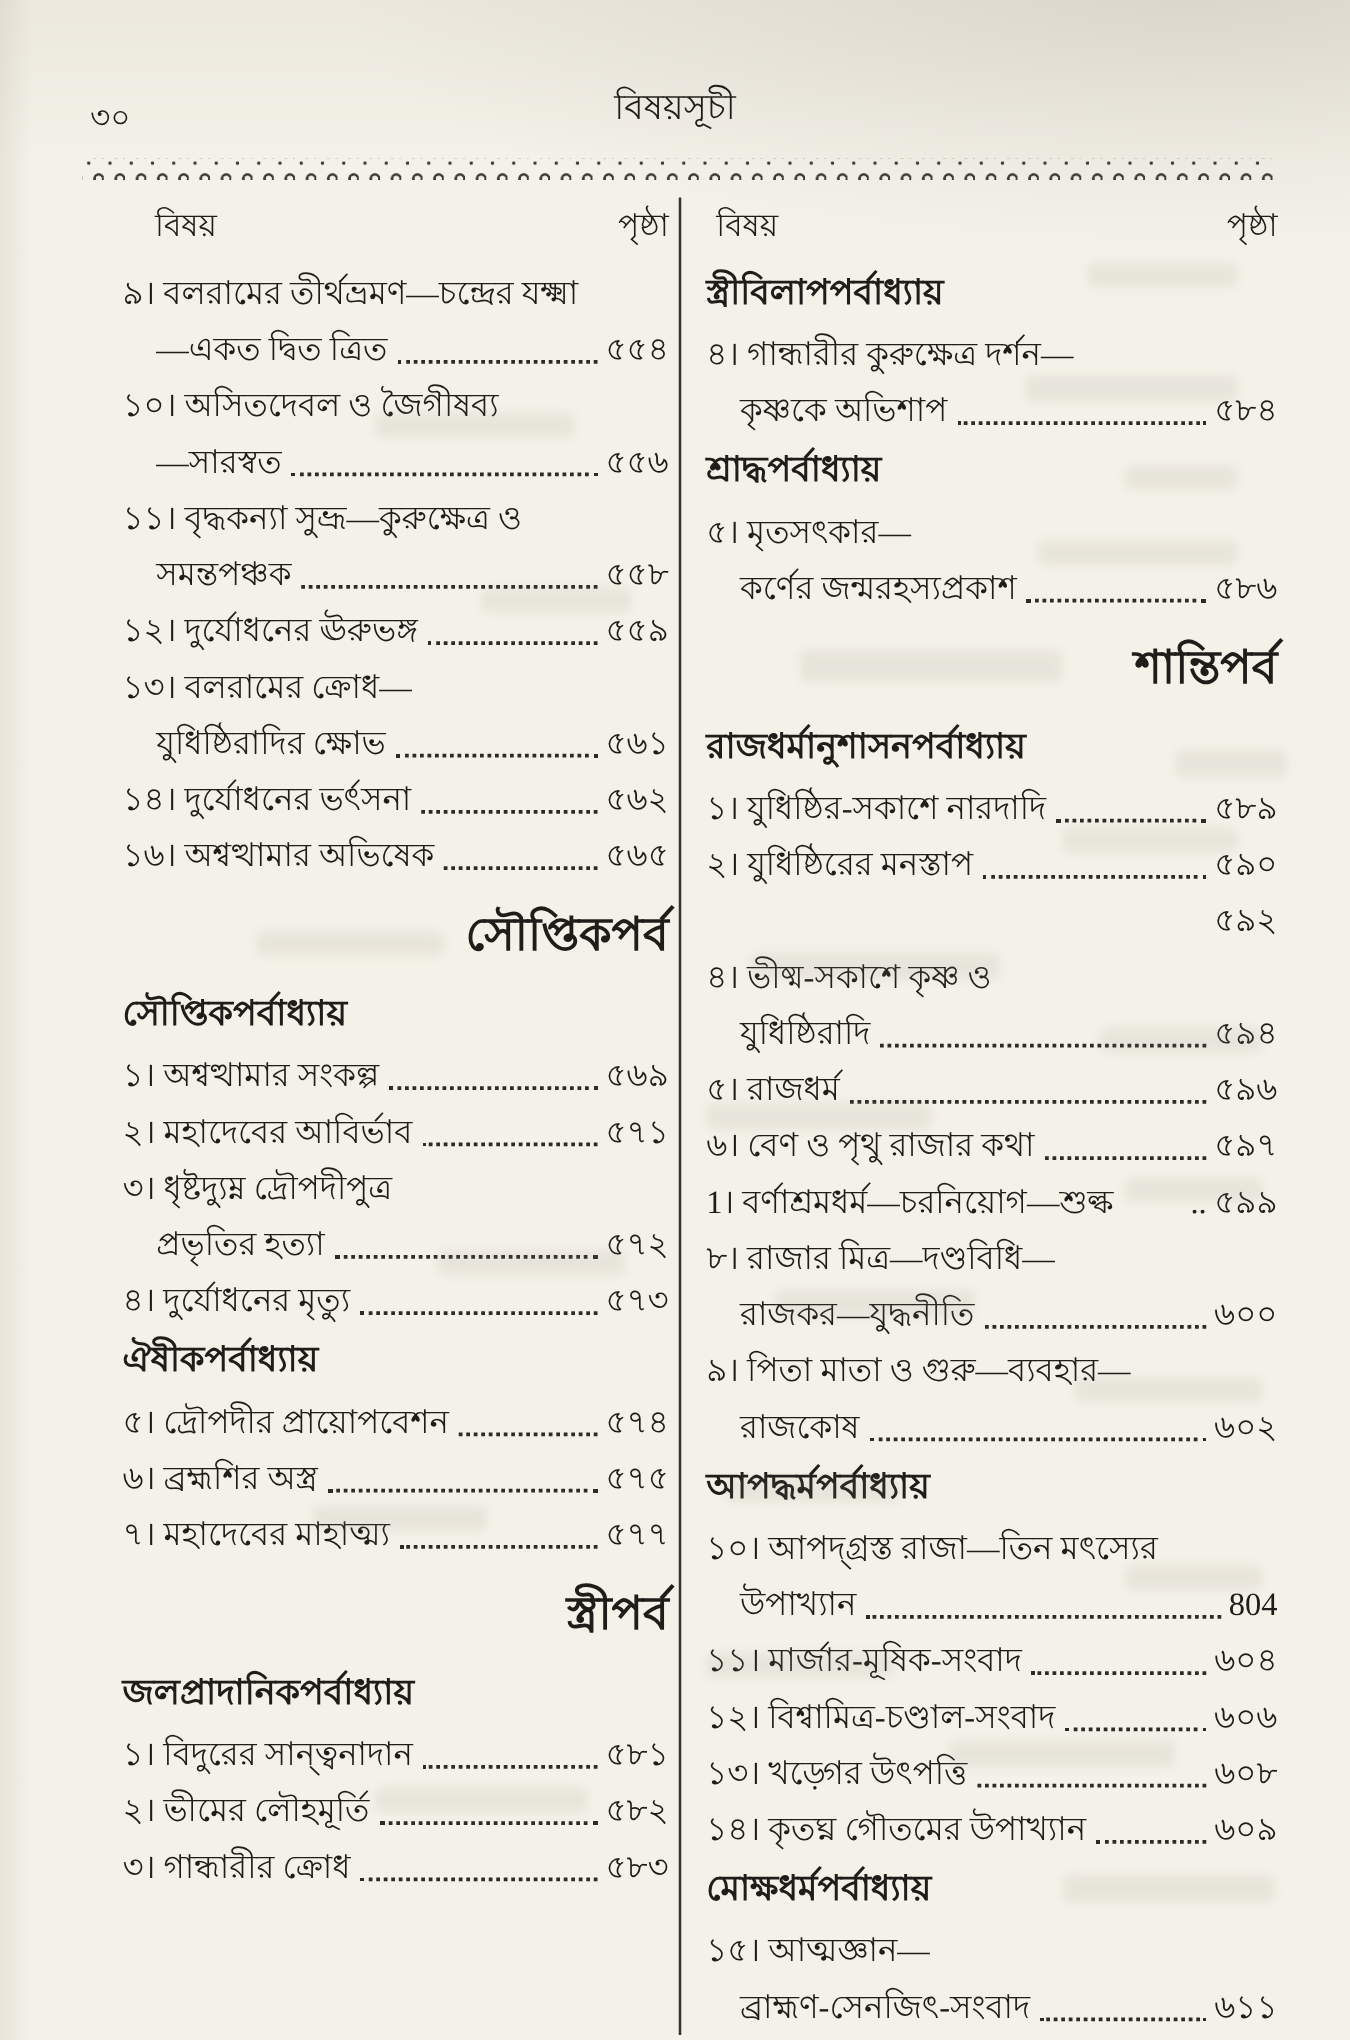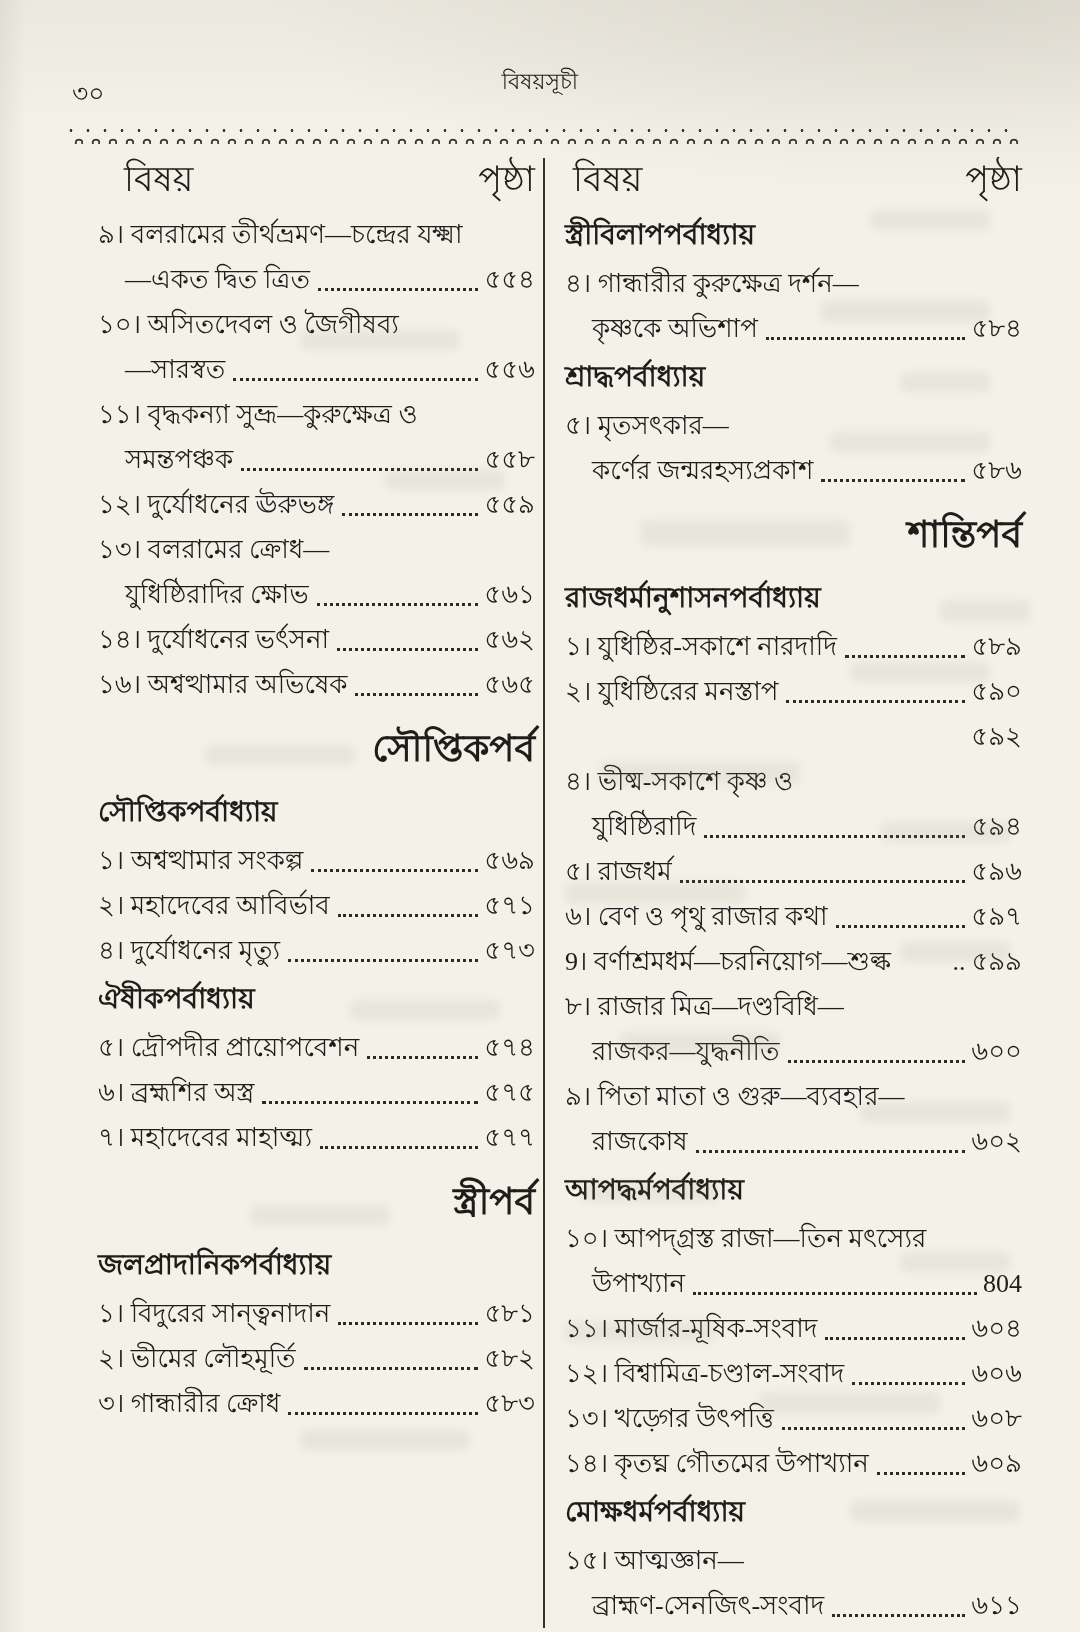--- a/index.html
+++ b/index.html
@@ -8,33 +8,33 @@
     font-family:"Liberation Serif","DejaVu Serif",serif;color:#1f1d1a;overflow:hidden;
   }
   .sheet::before{
     content:"";position:absolute;inset:0;pointer-events:none;
     background:
       radial-gradient(1100px 320px at 88% 0%, rgba(150,145,133,.20), transparent 62%),
       linear-gradient(180deg, rgba(160,154,140,.10), transparent 130px),
       linear-gradient(90deg, rgba(140,135,122,.12), transparent 26px);
   }
   .folio{position:absolute;top:74px;left:72px;font-size:25px;}
-  .page-title{position:absolute;top:64px;left:0;right:0;text-align:center;font-size:22px;}
+  .page-title{position:absolute;top:64px;left:0;right:0;text-align:center;font-size:28px;}
   .ornament{
     position:absolute;top:127px;left:66px;right:60px;height:17px;
     background-image:
       radial-gradient(circle 2.2px at 5px 3.5px, #3d3a34 60%, transparent 72%),
       radial-gradient(circle 5px at 13px 16px, transparent 2.4px, #3d3a34 2.6px 4.1px, transparent 4.6px);
     background-size:17px 17px;background-repeat:repeat-x;
   }
   .columns{position:absolute;top:158px;left:0;right:0;display:flex;align-items:stretch;}
   .col{box-sizing:border-box;}
   .col-left{width:543px;padding:0 8px 0 98px;}
   .col-right{width:537px;border-left:2px solid #35322c;padding:0 58px 0 20px;min-height:1402px;}
-  .col-header{display:flex;justify-content:space-between;font-size:35px;line-height:40px;margin:4px 0 10px 0;font-family:Liberation Mono, monospace;}
+  .col-header{display:flex;justify-content:space-between;font-size:25px;line-height:40px;margin:4px 0 10px 0;}
   .col-left .col-header{padding-left:26px;}
   .col-right .col-header{padding-left:8px;}
   .row{display:flex;align-items:flex-end;height:45px;line-height:45px;font-size:26px;}
   .cont{margin-left:27px;}
   .etext{white-space:nowrap;margin-top:39px;}
   .leader{flex:1 1 auto;min-width:6px;border-bottom:3.4px dotted #2e2b26;margin:0 6px 11px 8px;}
   .leader.none{border-bottom:none;}
   .leader.dot1,.leader.dot2{border-bottom:none;text-align:right;margin-bottom:0;line-height:45px;font-size:26px;}
   .leader.dot1::after{content:".";}
   .leader.dot2::after{content:"..";}
@@ -130,20 +130,30 @@
           </div>
           <div class="entry">
             <div class="row">
               <span class="etext">২। মহাদেবের আবির্ভাব</span>
               <span class="leader dots"></span>
               <span class="pg">৫৭১</span>
             </div>
           </div>
           <div class="entry">
             <div class="row">
+              <span class="etext">৩। ধৃষ্টদ্যুম্ন দ্রৌপদীপুত্র</span>
+            </div>
+            <div class="row cont">
+              <span class="etext">প্রভৃতির হত্যা</span>
+              <span class="leader dots"></span>
+              <span class="pg">৫৭২</span>
+            </div>
+          </div>
+          <div class="entry">
+            <div class="row">
               <span class="etext">৪। দুর্যোধনের মৃত্যু</span>
               <span class="leader dots"></span>
               <span class="pg">৫৭৩</span>
             </div>
           </div>
           <div class="section">ঐষীকপর্বাধ্যায়</div>
           <div class="entry">
             <div class="row">
               <span class="etext">৫। দ্রৌপদীর প্রায়োপবেশন</span>
               <span class="leader dots"></span>
@@ -258,21 +268,21 @@
           </div>
           <div class="entry">
             <div class="row">
               <span class="etext">৬। বেণ ও পৃথু রাজার কথা</span>
               <span class="leader dots"></span>
               <span class="pg">৫৯৭</span>
             </div>
           </div>
           <div class="entry">
             <div class="row">
-              <span class="etext">9। বর্ণাশ্রমধর্ম—চরনিয়োগ—শুল্ক</span>
+              <span class="etext">1। বর্ণাশ্রমধর্ম—চরনিয়োগ—শুল্ক</span>
               <span class="leader dot2"></span>
               <span class="pg">৫৯৯</span>
             </div>
           </div>
           <div class="entry">
             <div class="row">
               <span class="etext">৮। রাজার মিত্র—দণ্ডবিধি—</span>
             </div>
             <div class="row cont">
               <span class="etext">রাজকর—যুদ্ধনীতি</span>

